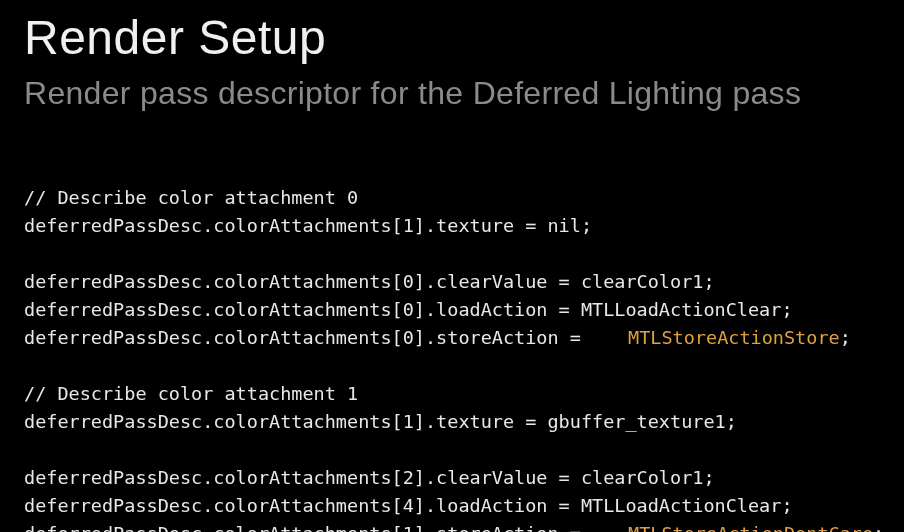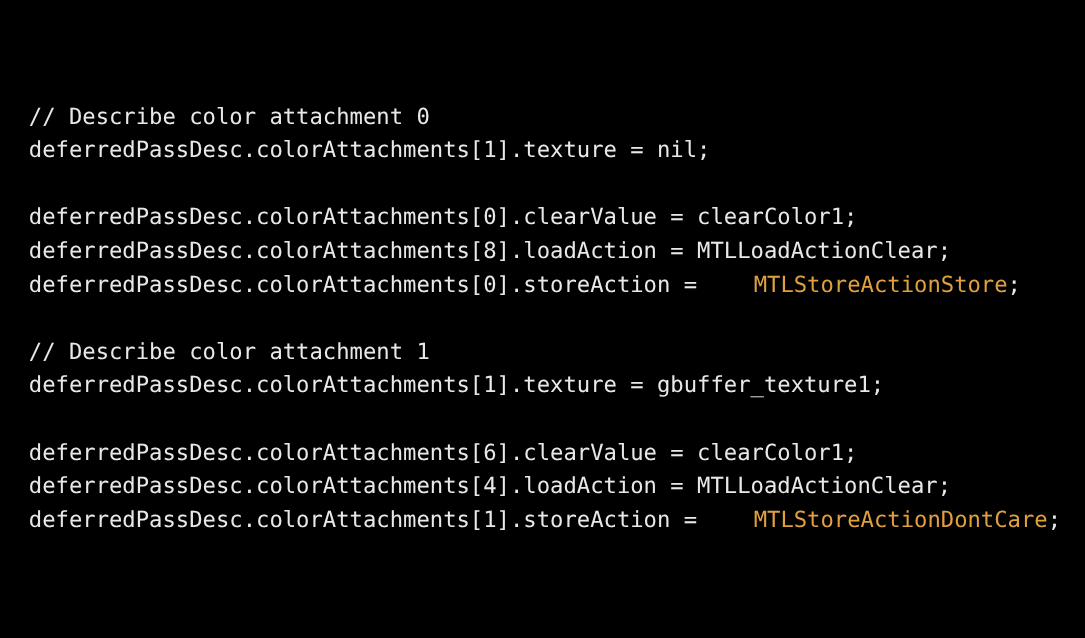--- a/index.html
+++ b/index.html
@@ -54,29 +54,31 @@
     font-size: 13px;
     color: rgba(180,180,180,0.35);
     font-family: Arial, sans-serif;
     letter-spacing: 0.3px;
   }
 </style>
 </head>
 <body>
 
 <div class="slide">
+  <h1 class="title">Render Setup</h1>
+  <h2 class="subtitle">Render pass descriptor for the Deferred Lighting pass</h2>
 
   <div class="code">
 <span>// Describe color attachment 0</span>
 <span>deferredPassDesc.colorAttachments[1].texture = nil;</span>
 <span></span>
 <span>deferredPassDesc.colorAttachments[0].clearValue = clearColor1;</span>
-<span>deferredPassDesc.colorAttachments[8].loadAction = MTLLoadActionClear;</span>
+<span>deferredPassDesc.colorAttachments[0].loadAction = MTLLoadActionClear;</span>
 <span><span>deferredPassDesc.colorAttachments[0].storeAction = </span><span class="hl">MTLStoreActionStore</span><span>;</span></span>
 <span></span>
 <span>// Describe color attachment 1</span>
 <span>deferredPassDesc.colorAttachments[1].texture = gbuffer_texture1;</span>
 <span></span>
-<span>deferredPassDesc.colorAttachments[6].clearValue = clearColor1;</span>
+<span>deferredPassDesc.colorAttachments[2].clearValue = clearColor1;</span>
 <span>deferredPassDesc.colorAttachments[4].loadAction = MTLLoadActionClear;</span>
 <span><span>deferredPassDesc.colorAttachments[1].storeAction = </span><span class="hl">MTLStoreActionDontCare</span><span>;</span></span></div>
 
 </div>
 
 </body></html>

